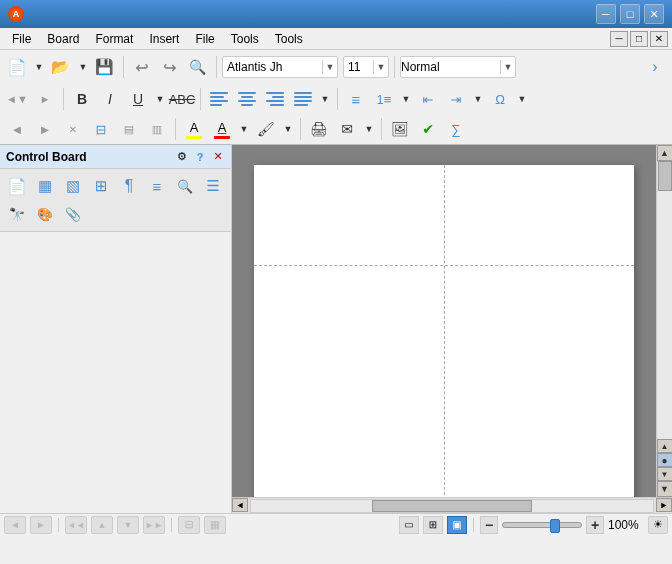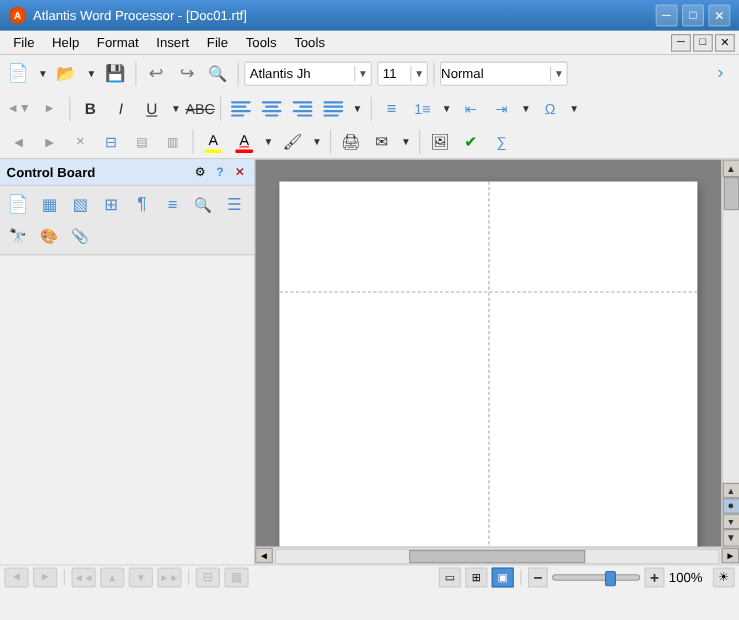--- a/index.html
+++ b/index.html
@@ -423,32 +423,31 @@
     }
   </style>
 </head>
 <body>
 
 <div id="title-bar">
   <div id="title-bar-left">
     <div id="app-logo">
       <span>A</span>
     </div>
-    <span id="title-text">Atlantis Word Processor - [Doc01.rtf]</span>
   </div>
   <div id="title-controls">
     <div class="title-btn">─</div>
     <div class="title-btn">□</div>
     <div class="title-btn close">✕</div>
   </div>
 </div>
 
 <div id="menu-bar">
   <div class="menu-item">File</div>
-  <div class="menu-item">Help</div>
+  <div class="menu-item">Board</div>
   <div class="menu-item">Format</div>
   <div class="menu-item">Insert</div>
   <div class="menu-item">File</div>
   <div class="menu-item">Tools</div>
   <div class="menu-item">Tools</div>
   <div id="menu-right">
     <div class="menu-sys-btn">─</div>
     <div class="menu-sys-btn">□</div>
     <div class="menu-sys-btn">✕</div>
   </div>

